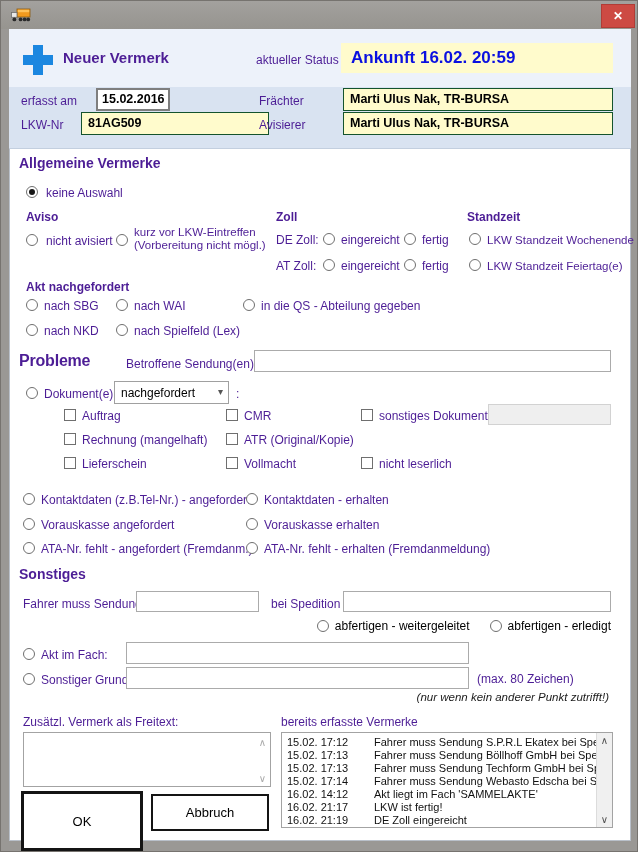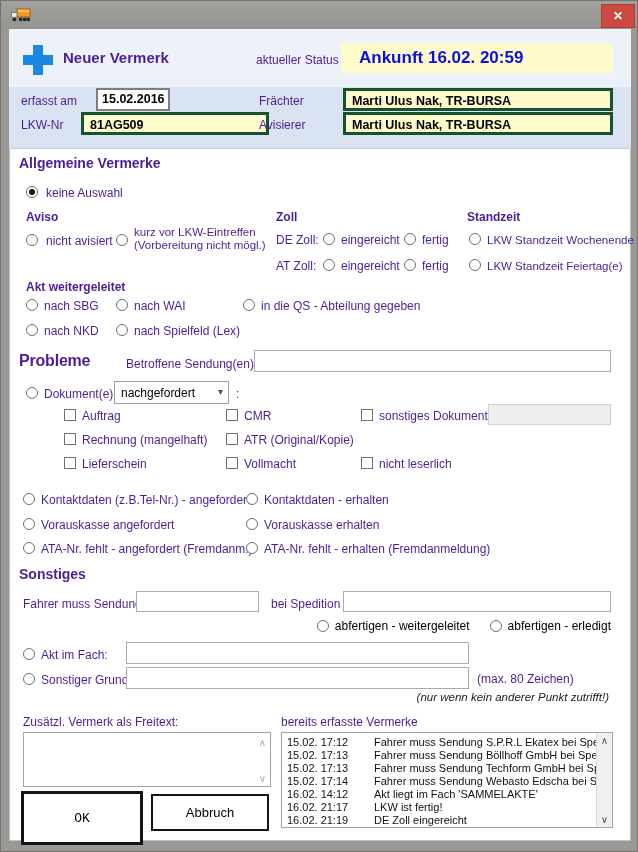--- a/index.html
+++ b/index.html
@@ -14,41 +14,41 @@
   .band-fields{position:absolute;left:8px;top:86px;width:622px;height:62px;background:#d9e3f1;border-bottom:1px solid #c3cfdf;}
   .lbl{position:absolute;font-size:12px;color:#4c1d95;white-space:nowrap;line-height:14px;}
   .b{font-weight:700;}
   .h14{font-size:14px;font-weight:700;}
   .h15{font-size:16px;font-weight:700;letter-spacing:-0.2px;}
   .sm{font-size:11.5px;}
   .rd{position:absolute;width:12px;height:12px;border:1px solid #6f6f6f;border-radius:50%;background:#fff;}
   .rd.sel::after{content:"";position:absolute;left:2px;top:2px;width:6px;height:6px;border-radius:50%;background:#161616;}
   .cbx{position:absolute;width:12px;height:12px;border:1px solid #6f6f6f;background:#fff;}
   .fld{position:absolute;background:#fff;border:1px solid #ababab;}
-  .yfld{position:absolute;background:#fffbcc;border:3px solid #14532d;font-weight:700;font-size:12.5px;padding:3px 0 0 6px;color:#000;white-space:nowrap;overflow:hidden;}
+  .yfld{position:absolute;background:#fffbcc;border:1px solid #14532d;font-weight:700;font-size:12.5px;padding:3px 0 0 6px;color:#000;white-space:nowrap;overflow:hidden;}
   .datefld{position:absolute;background:#fff;border:2px solid #7e7e7e;font-weight:700;font-size:12.5px;padding:2px 0 0 4px;color:#000;}
-  .status{position:absolute;left:340px;top:42px;width:272px;height:30px;background:#fffbcc;color:#0a10e0;font-size:17px;font-weight:700;padding:5px 0 0 18px;white-space:nowrap;}
+  .status{position:absolute;left:340px;top:42px;width:272px;height:30px;background:#fffbcc;color:#0a10e0;font-size:17px;font-weight:700;padding:5px 0 0 10px;white-space:nowrap;}
   .plus{position:absolute;left:22px;top:44px;width:30px;height:30px;}
   .plus::before{content:"";position:absolute;left:10px;top:0;width:10px;height:30px;background:#1b87e0;}
   .plus::after{content:"";position:absolute;left:0;top:10px;width:30px;height:10px;background:#1b87e0;}
   .combo{position:absolute;left:113px;top:380px;width:115px;height:23px;background:#fff;border:1px solid #a0a0a0;font-size:12px;padding:4px 0 0 6px;}
   .combo .ar{position:absolute;right:5px;top:4px;color:#555;font-size:10px;}
   .greyfld{position:absolute;background:#efefef;border:1px solid #d2d2d2;}
   .ta{position:absolute;left:22px;top:731px;width:248px;height:55px;background:#fff;border:1px solid #a3a3a3;}
   .ta .up{position:absolute;right:4px;top:4px;color:#aaa;font-size:10px;}
   .ta .dn{position:absolute;right:4px;bottom:2px;color:#aaa;font-size:10px;}
   .listbox{position:absolute;left:280px;top:731px;width:332px;height:96px;background:#fff;border:1px solid #a3a3a3;padding:3px 0 0 0;overflow:hidden;}
   .lrow{display:flex;font-size:11px;line-height:13px;color:#111;padding-left:5px;white-space:nowrap;}
   .lrow .rt{width:87px;flex:none;}
   .lrow .rx{flex:1;overflow:hidden;}
   .sbar{position:absolute;right:0;top:0;bottom:0;width:16px;background:#f0f0f0;border-left:1px solid #dcdcdc;}
   .sbar .up{position:absolute;top:2px;left:0;right:0;text-align:center;color:#505050;font-size:10px;}
   .sbar .dn{position:absolute;bottom:2px;left:0;right:0;text-align:center;color:#505050;font-size:10px;}
   .btn{position:absolute;background:#fff;display:flex;align-items:center;justify-content:center;font-size:13px;color:#000;}
-  .ok{left:20px;top:790px;width:122px;height:54px;border:3px solid #141414;font-family:Liberation Mono, monospace;}
+  .ok{left:20px;top:790px;width:122px;height:60px;border:3px solid #141414;}
   .cancel{left:150px;top:793px;width:118px;height:37px;border:2px solid #141414;}
   .abfgrp{position:absolute;right:26px;top:618px;display:flex;gap:20px;align-items:center;}
   .abfgrp .pair{display:flex;align-items:center;gap:6px;}
   .abfgrp .rd2{width:12px;height:12px;border:1px solid #6f6f6f;border-radius:50%;background:#fff;flex:none;}
   .abfgrp span.t{font-size:12px;white-space:nowrap;}
   .note{position:absolute;right:28px;top:690px;font-size:11.5px;font-style:italic;color:#1a1a1a;white-space:nowrap;}
 </style>
 </head>
 <body>
 
@@ -112,21 +112,21 @@
   <span class="rd" style="left:322px;top:258px;"></span>
   <span class="lbl" style="left:340px;top:258px;">eingereicht</span>
   <span class="rd" style="left:403px;top:258px;"></span>
   <span class="lbl" style="left:421px;top:258px;">fertig</span>
 
   <span class="rd" style="left:468px;top:232px;"></span>
   <span class="lbl sm" style="left:486px;top:232px;">LKW Standzeit Wochenende</span>
   <span class="rd" style="left:468px;top:258px;"></span>
   <span class="lbl sm" style="left:486px;top:258px;">LKW Standzeit Feiertag(e)</span>
 
-  <span class="lbl b" style="left:25px;top:279px;">Akt weitergeleitet</span>
+  <span class="lbl b" style="left:25px;top:279px;">Akt nachgefordert</span>
   <span class="rd" style="left:25px;top:298px;"></span>
   <span class="lbl" style="left:43px;top:298px;">nach SBG</span>
   <span class="rd" style="left:115px;top:298px;"></span>
   <span class="lbl" style="left:133px;top:298px;">nach WAI</span>
   <span class="rd" style="left:242px;top:298px;"></span>
   <span class="lbl" style="left:260px;top:298px;text-align:right;">in die QS - Abteilung gegeben</span>
   <span class="rd" style="left:25px;top:323px;"></span>
   <span class="lbl" style="left:43px;top:323px;">nach NKD</span>
   <span class="rd" style="left:115px;top:323px;"></span>
   <span class="lbl" style="left:133px;top:323px;">nach Spielfeld (Lex)</span>

